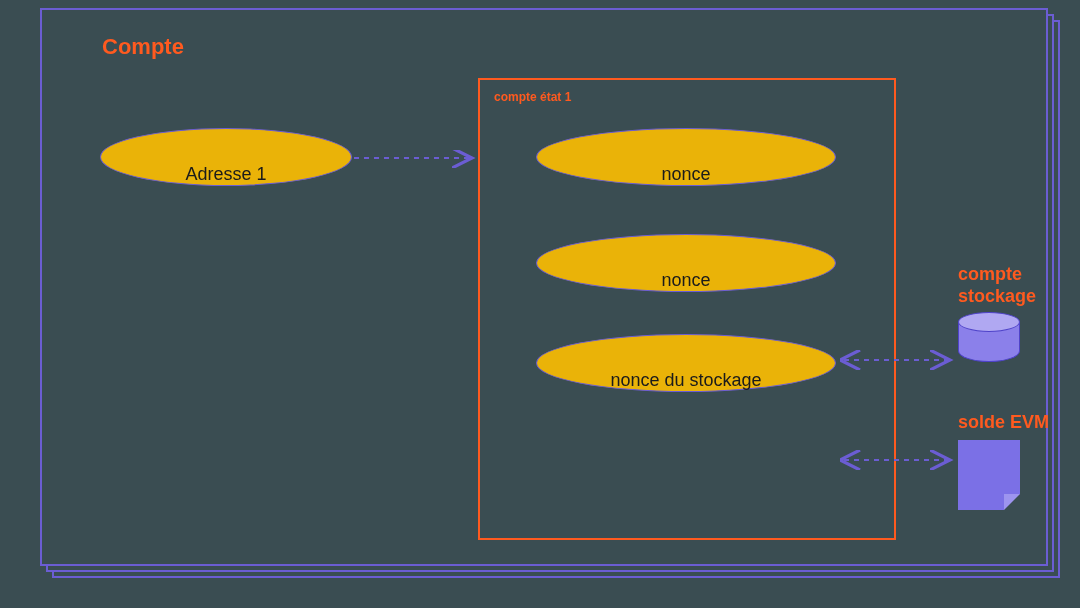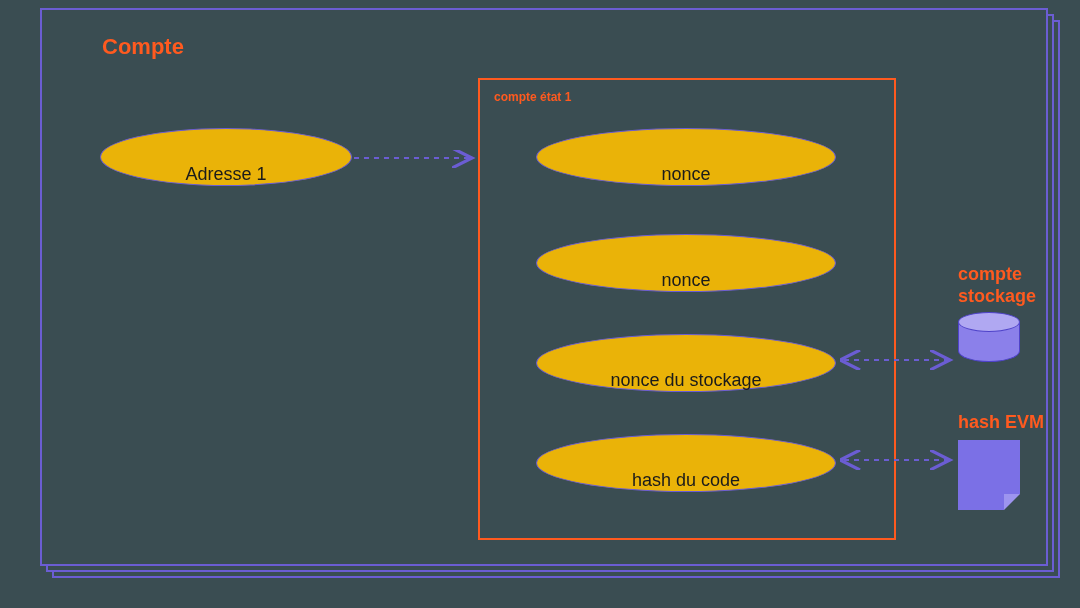--- a/index.html
+++ b/index.html
@@ -182,25 +182,20 @@
   <div class="field-ellipse field-2">
     <div class="ellipse">
       <span>nonce</span>
     </div>
   </div>
   <div class="field-ellipse field-3">
     <div class="ellipse">
       <span>nonce du stockage</span>
     </div>
   </div>
-  <div class="field-ellipse field-4">
-    <div class="ellipse">
-      <span>hash du code</span>
-    </div>
-  </div>
 </div>
 
 <svg class="arrow-svg" style="left:838px; top:350px; width:120px; height:20px;">
   <defs>
     <marker id="arrL1" markerWidth="12" markerHeight="10" refX="2" refY="5" orient="auto">
       <path d="M10,0 L0,5 L10,10" fill="none" stroke="#6b5dd3" stroke-width="1.6"></path>
     </marker>
     <marker id="arrR1" markerWidth="12" markerHeight="10" refX="10" refY="5" orient="auto">
       <path d="M0,0 L10,5 L0,10" fill="none" stroke="#6b5dd3" stroke-width="1.6"></path>
     </marker>
@@ -220,17 +215,17 @@
   <line x1="6" y1="10" x2="112" y2="10" stroke="#6b5dd3" stroke-width="2" stroke-dasharray="5,5" marker-start="url(#arrL2)" marker-end="url(#arrR2)"></line>
 </svg>
 
 <div class="ext-label storage-label" style="white-space: pre-line;">compte
 stockage</div>
 <div class="cylinder">
   <div class="cyl-body"></div>
   <div class="cyl-top"></div>
 </div>
 
-<div class="ext-label code-label">hash EVM</div>
+<div class="ext-label code-label">solde EVM</div>
 <div class="doc-icon">
   <div class="doc-fold-bg"></div>
   <div class="doc-fold-tri"></div>
 </div>
 
 </body></html>

